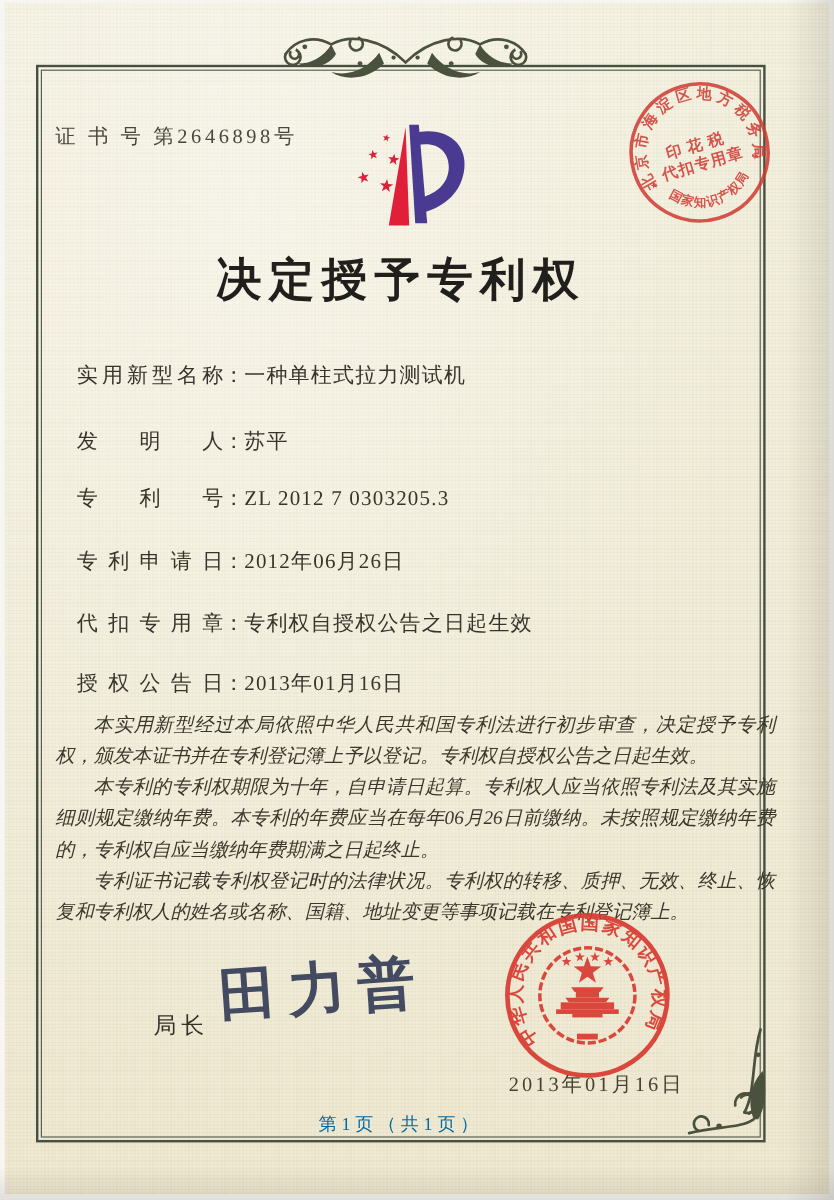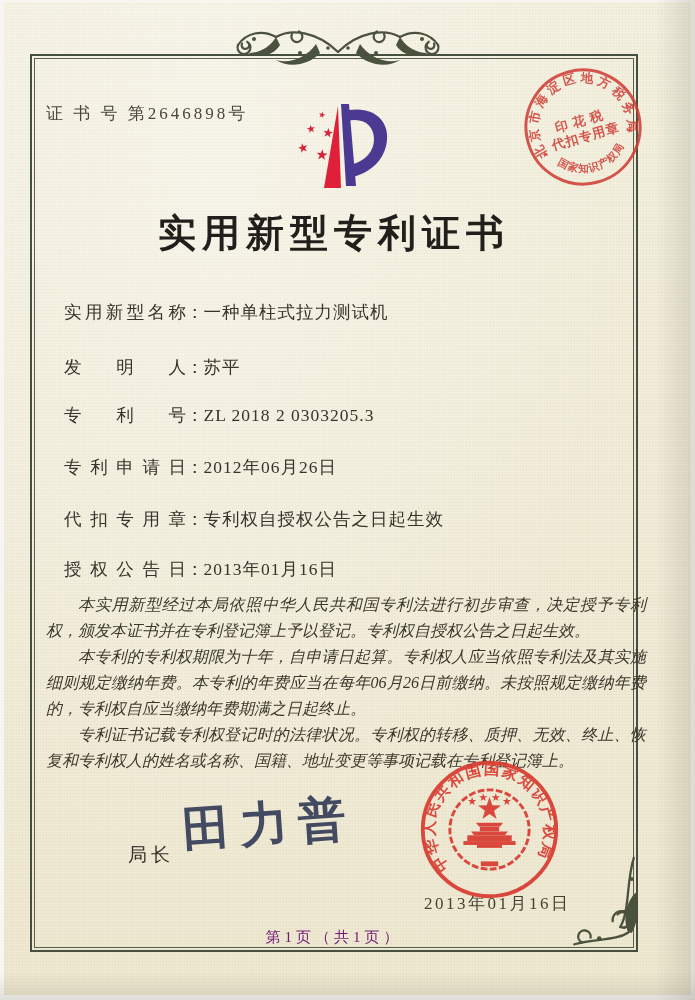--- a/index.html
+++ b/index.html
@@ -39,21 +39,21 @@
   .body-text p{margin:0;font-size:16px;line-height:26px;text-align:justify;
     text-indent:2em;color:#3c372c;font-style:italic;}
   .signer-title{position:absolute;left:128px;top:842px;font-size:19px;
     letter-spacing:4px;color:#35312a;}
   .signature{position:absolute;left:182px;top:792px;font-size:48px;
     letter-spacing:10px;color:#2c3552;transform:rotate(-4deg);
     opacity:.88;font-weight:600;}
   .issue-date{position:absolute;left:424px;top:892px;font-size:17px;
     letter-spacing:2.5px;color:#463f33;}
   .page-footer{position:absolute;left:30px;width:608px;top:928px;text-align:center;
-    font-size:15px;letter-spacing:4px;color:#701a75;}
+    font-size:15px;letter-spacing:4px;color:#0369a1;}
   .logo{position:absolute;left:283px;top:102px;}
   .seal-main{position:absolute;left:417px;top:757px;}
   .seal-tax{position:absolute;left:518px;top:62px;}
   .flourish-top{position:absolute;left:230px;top:22px;}
   .flourish-corner{position:absolute;left:570px;top:856px;}
 </style>
 </head>
 <body>
 
 <div id="stage">
@@ -111,30 +111,30 @@
       <use href="#st" transform="translate(28,27) scale(0.42) rotate(-10)"></use>
       <use href="#st" transform="translate(45,31) scale(0.5) rotate(8)"></use>
       <use href="#st" transform="translate(20,46) scale(0.5) rotate(-14)"></use>
       <use href="#st" transform="translate(39,53) scale(0.58) rotate(6)"></use>
     </g>
     <polygon points="55,4 58,86 41,86" fill="#e02038"></polygon>
     <polygon points="58,2 66,2 73,84 63,84" fill="#4b3a92"></polygon>
     <path d="M 66,8 C 92,4 106,20 104,38 C 102,58 88,70 70,75 L 67,63 C 83,59 91,49 91,37 C 91,25 82,15 64,19 Z" fill="#4b3a92"></path>
   </svg>
 
-  <div class="cert-title">实用新型专利证书</div>
+  <div class="cert-title">决定授予专利权</div>
 
   <div class="field-row" style="top:355px">
     <span class="field-label">发明人</span><span class="field-colon">：</span><span class="field-value">苏平</span>
   </div>
   <div class="field-row" style="top:300px">
     <span class="field-label">实用新型名称</span><span class="field-colon">：</span><span class="field-value">一种单柱式拉力测试机</span>
   </div>
   <div class="field-row" style="top:403px">
-    <span class="field-label">专利号</span><span class="field-colon">：</span><span class="field-value">ZL 2018 2 0303205.3</span>
+    <span class="field-label">专利号</span><span class="field-colon">：</span><span class="field-value">ZL 2012 7 0303205.3</span>
   </div>
   <div class="field-row" style="top:455px">
     <span class="field-label">专利申请日</span><span class="field-colon">：</span><span class="field-value">2012年06月26日</span>
   </div>
   <div class="field-row" style="top:507px">
     <span class="field-label">代扣专用章</span><span class="field-colon">：</span><span class="field-value">专利权自授权公告之日起生效</span>
   </div>
   <div class="field-row" style="top:557px">
     <span class="field-label">授权公告日</span><span class="field-colon">：</span><span class="field-value">2013年01月16日</span>
   </div>

